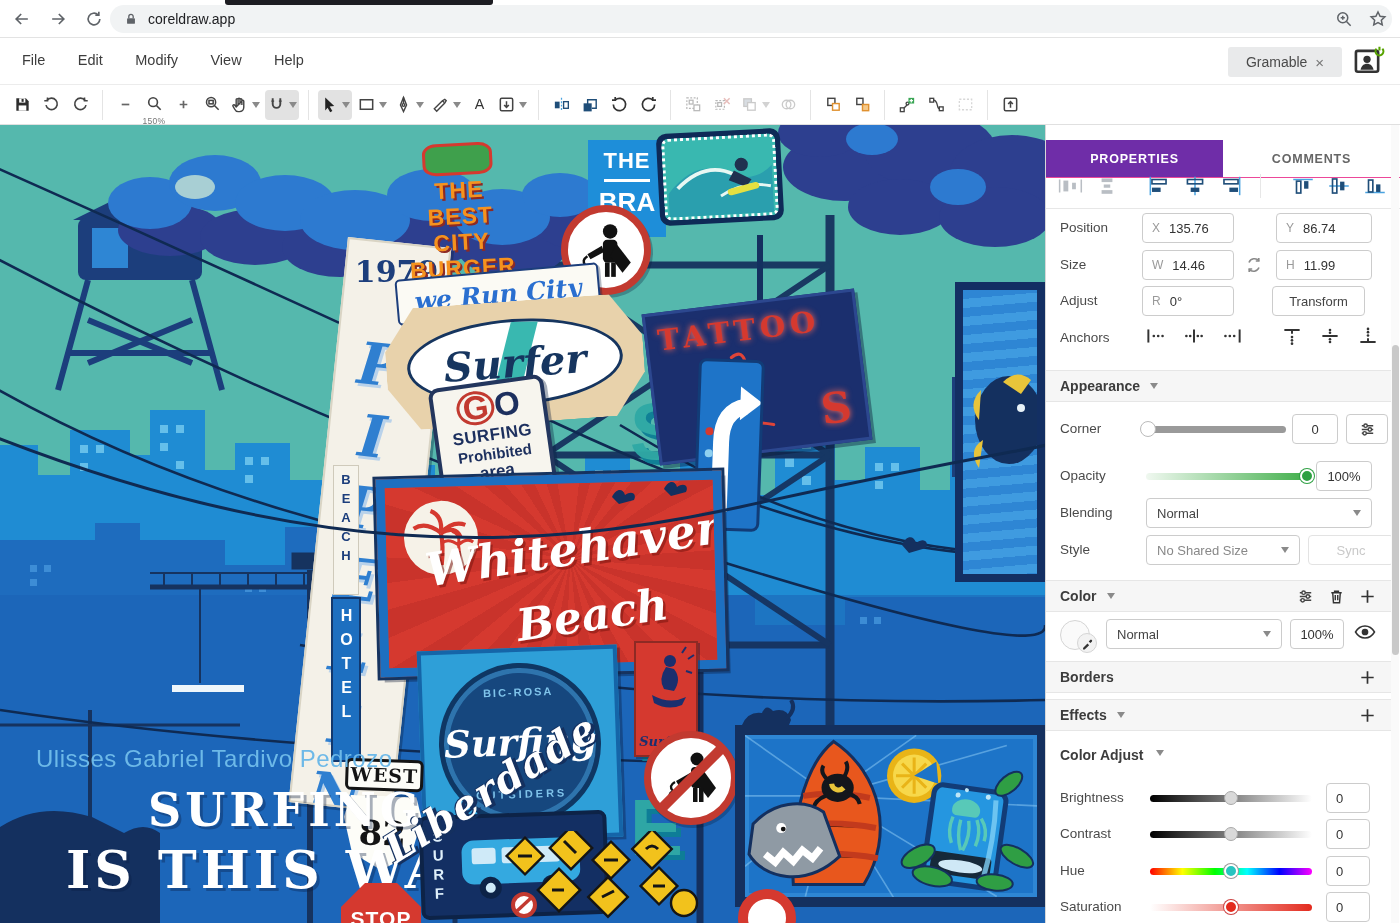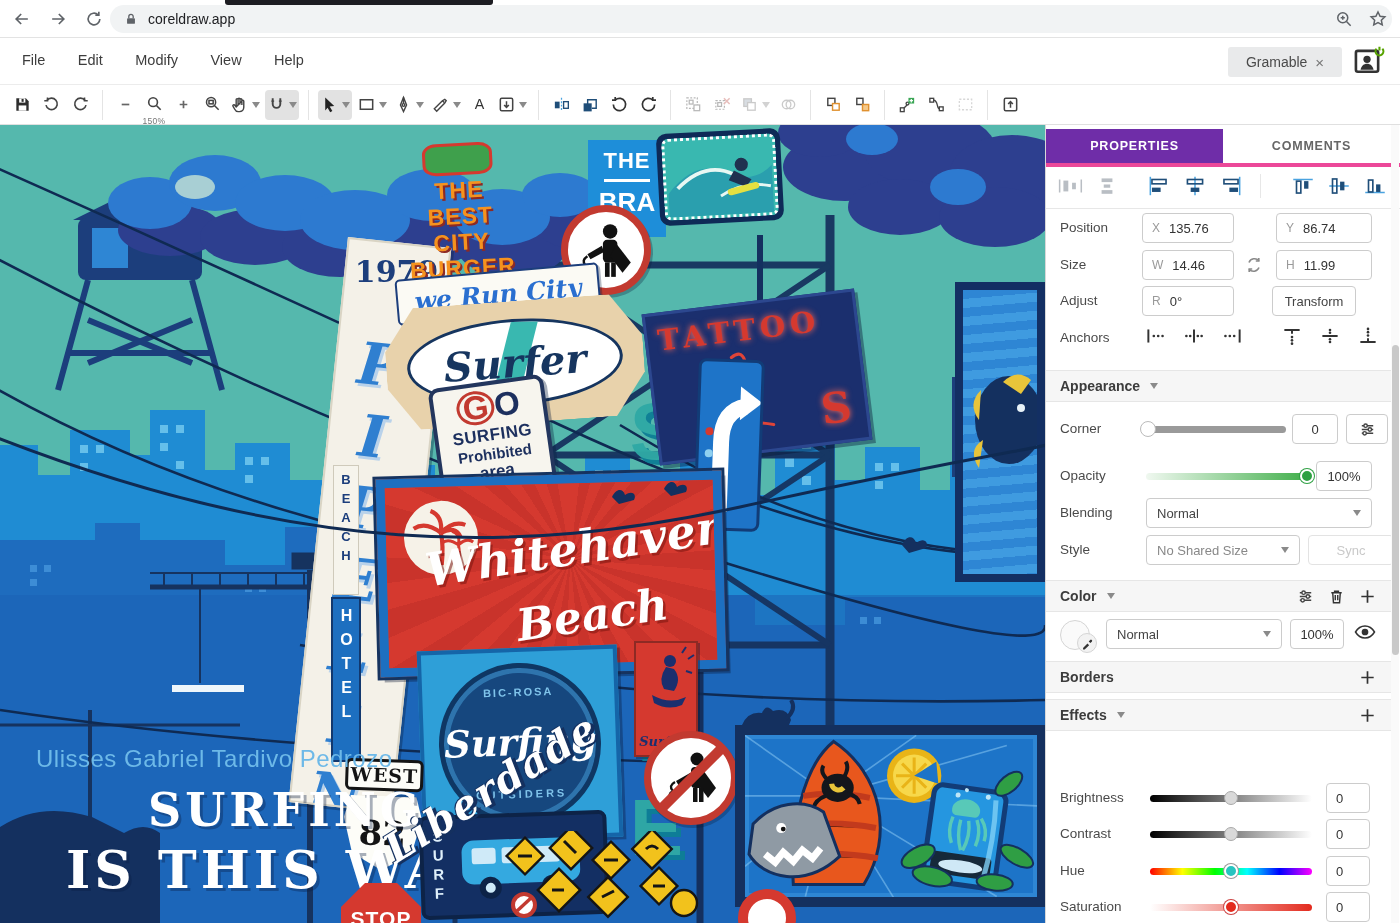--- a/index.html
+++ b/index.html
@@ -135,21 +135,21 @@
   .van{left:420px;top:688px;width:188px;height:104px;background:#132f63;border:4px solid #0d2347;border-radius:8px;transform:rotate(-2deg);overflow:hidden;}
   .van .surf-v{position:absolute;left:6px;top:8px;font-size:15px;font-weight:900;color:#dff0fb;letter-spacing:2px;}
 
   .liberdade{left:400px;top:700px;transform:rotate(-32deg);transform-origin:0 100%;font-size:40px;color:#fff;text-shadow:3px 3px 0 #14305f, -1px -1px 0 #14305f;letter-spacing:2px;}
 
   .warncluster{left:498px;top:706px;width:210px;height:92px;}
   .redring-partial{left:738px;top:764px;width:58px;height:58px;border-radius:50%;background:#fff;border:10px solid #d5392f;}
 
   
   .panel{position:absolute;left:1045px;top:125px;width:355px;height:798px;background:#fff;border-left:1px solid #d8d8d8;font-size:13px;color:#4a4a4a;}
-  .ptabs{position:absolute;left:0;top:4px;width:100%;height:38px;border-bottom:4px solid #ec4899;display:flex;}
+  .ptabs{position:absolute;left:0;top:15px;width:100%;height:38px;border-bottom:1px solid #ec4899;display:flex;}
   .ptab{flex:1;display:flex;align-items:center;justify-content:center;font-size:12.5px;letter-spacing:.8px;font-weight:bold;cursor:pointer;color:#666;}
   .ptab.active{background:#6f2da8;color:#fff;}
   .alignrow{position:absolute;left:0;top:38px;width:100%;height:46px;border-bottom:1px solid #e7e7e7;display:flex;align-items:center;}
   .alignrow .ai{width:30px;height:24px;margin-left:6px;display:flex;align-items:center;justify-content:center;cursor:pointer;}
   .alignrow .gap{width:16px;}
   .prow{position:absolute;left:0;width:345px;height:32px;}
   .plabel{position:absolute;left:14px;top:7px;font-size:13.5px;color:#4a4a4a;}
   .field{position:absolute;top:0;height:30px;border:1px solid #ccc;border-radius:4px;background:#fff;display:flex;align-items:center;padding:0 9px;cursor:text;}
   .field .pfx{color:#9a9a9a;font-size:12px;margin-right:9px;}
   .field .val{color:#333;font-size:13px;}
@@ -1045,21 +1045,21 @@
       <span class="val">11.99</span>
     </div>
   </div>
 
   <div class="prow" style="top:161px">
     <span class="plabel">Adjust</span>
     <div class="field" style="left:96px;width:92px">
       <span class="pfx">R</span>
       <span class="val">0°</span>
     </div>
-    <div class="btn" style="left:226px;width:84px">Transform</div>
+    <div class="btn" style="left:226px;width:93px">Transform</div>
   </div>
 
   <div class="prow" style="top:198px">
     <span class="plabel">Anchors</span>
     <div class="anch" style="left:98px">
       <span>
           <svg viewBox="0 0 22 16" width="24" height="18">
             <path d="M4 2v12" stroke="#333" stroke-width="1.8"></path>
             <g fill="#333">
               <circle cx="9" cy="8" r="1.2"></circle>
@@ -1265,20 +1265,28 @@
       </span>
     <div class="sicons">
         <span>
           <svg viewBox="0 0 20 20" width="19" height="19" stroke="#333" stroke-width="1.8">
             <path d="M10 3.5v13M3.5 10h13"></path>
           </svg>
         </span>
       </div>
   </div>
 
+  <div class="prow" style="top:615px">
+    <span class="plabel" style="font-weight:bold;color:#3c3c3c;font-size:14px">Color Adjust</span>
+    <span class="abs" style="left:110px;top:10px;display:flex">
+        <svg viewBox="0 0 8 6" width="8" height="6">
+          <path d="M0 0h8L4 6z" fill="#8a8a8a"></path>
+        </svg>
+      </span>
+  </div>
 
   <div class="prow" style="top:658px">
     <span class="plabel">Brightness</span>
     <div class="track" style="left:104px;width:162px;background:linear-gradient(90deg,#000,#fff)"></div>
     <div class="knob" style="left:178px;background:#d9d9d9;border:1px solid #aaa"></div>
     <div class="field" style="left:280px;width:44px">
       <span class="val">0</span>
     </div>
   </div>
 

